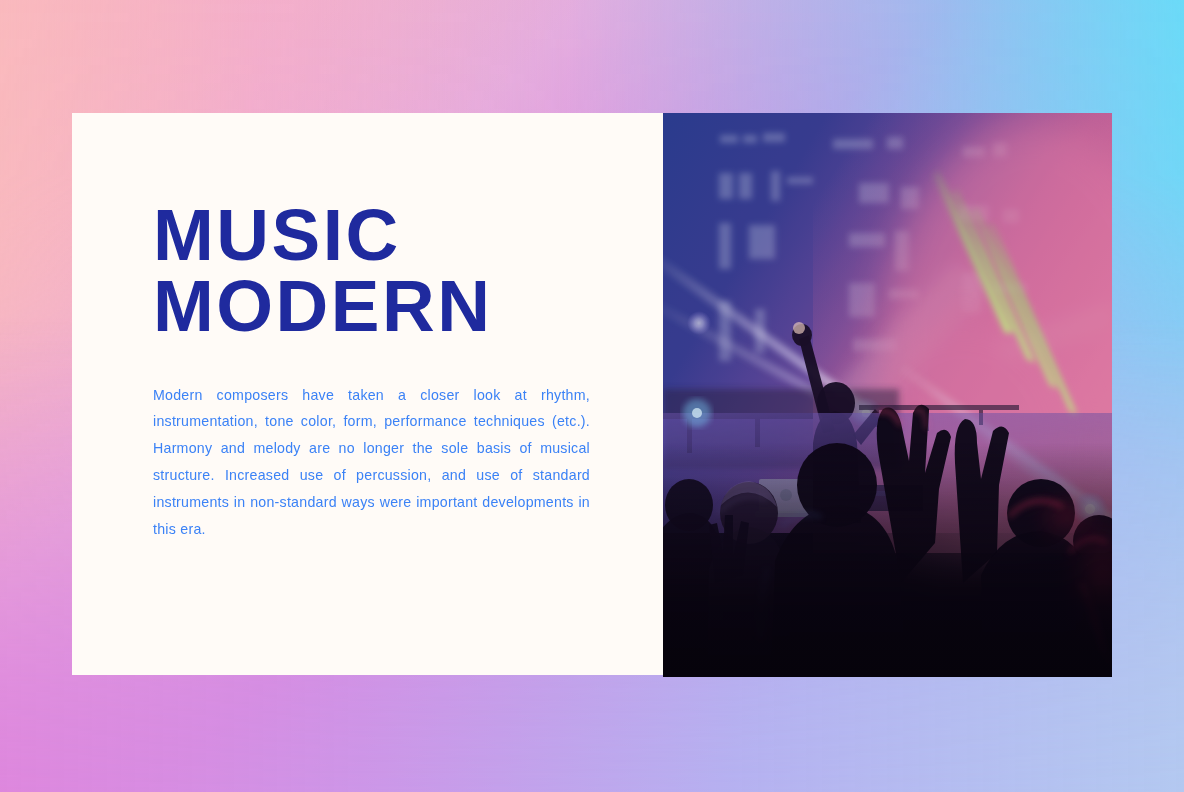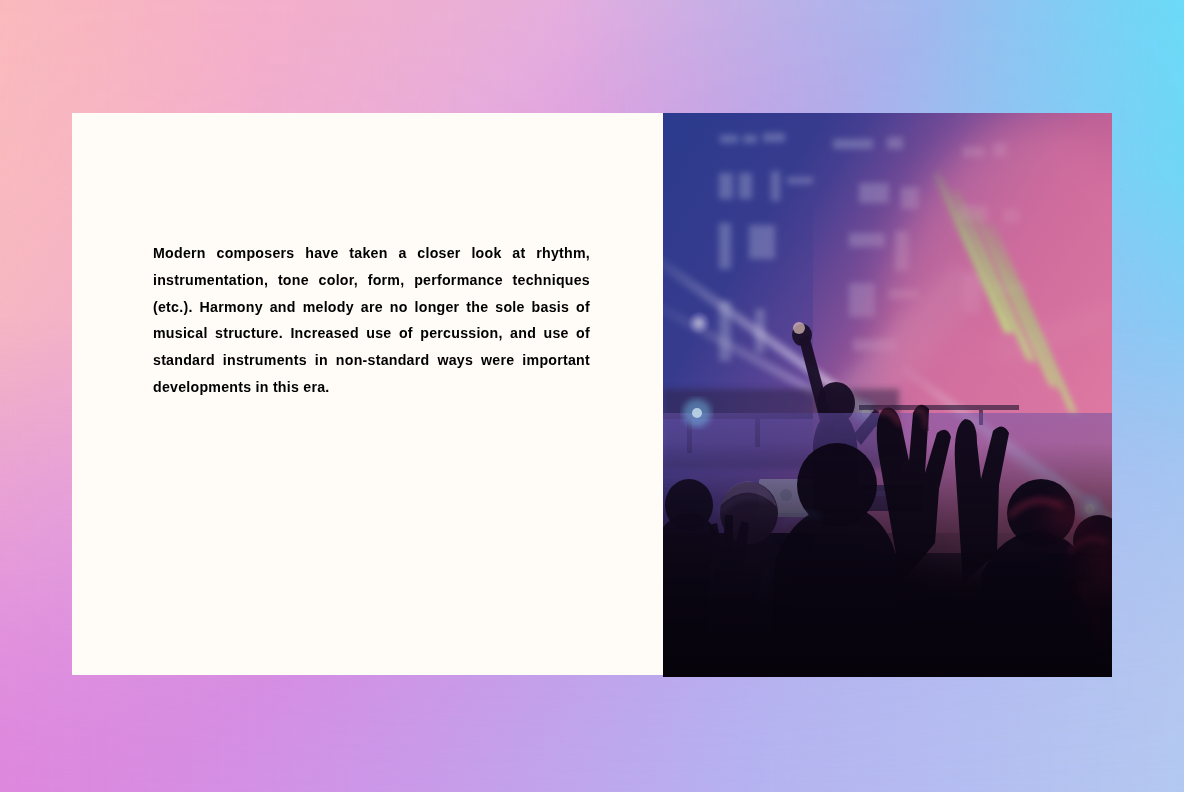--- a/index.html
+++ b/index.html
@@ -82,23 +82,23 @@
     letter-spacing: 2.5px;
     margin: 0;
     text-transform: uppercase;
     white-space: pre-line;
   }
 
   .body-copy {
     margin: 0;
     margin-top: 40px;
     width: 437px;
-    color: #000000;
+    color: #3b82f6;
     font-family: "Liberation Sans", sans-serif;
-    font-weight: 700;
+    font-weight: 400;
     font-size: 14.2px;
     line-height: 26.8px;
     letter-spacing: 0.25px;
     text-align: justify;
     -webkit-hyphens: auto;
             hyphens: auto;
   }
 
   
   .photo-frame {
@@ -116,20 +116,22 @@
 <body>
 
 <div id="slide-root">
 
   <div class="bg-gradient"></div>
   <div class="bg-gradient-overlay"></div>
   <div class="bg-gradient-bottom"></div>
 
   <div class="content-card">
     <div class="card-inner">
+      <h1 class="headline">MUSIC
+MODERN</h1>
       <p class="body-copy">Modern composers have taken a closer look at rhythm, instrumentation, tone color, form, performance techniques (etc.). Harmony and melody are no longer the sole basis of musical structure. Increased use of percussion, and use of standard instruments in non-standard ways were important developments in this era.</p>
     </div>
   </div>
 
   <div class="photo-frame">
     <svg class="photo-svg" viewBox="0 0 449 564" preserveAspectRatio="xMidYMid slice">
       <defs>
         <linearGradient id="stageWall" x1="0" y1="0" x2="1" y2="0.55">
           <stop offset="0%" stop-color="#2c3f95"></stop>
           <stop offset="28%" stop-color="#3a3f96"></stop>

